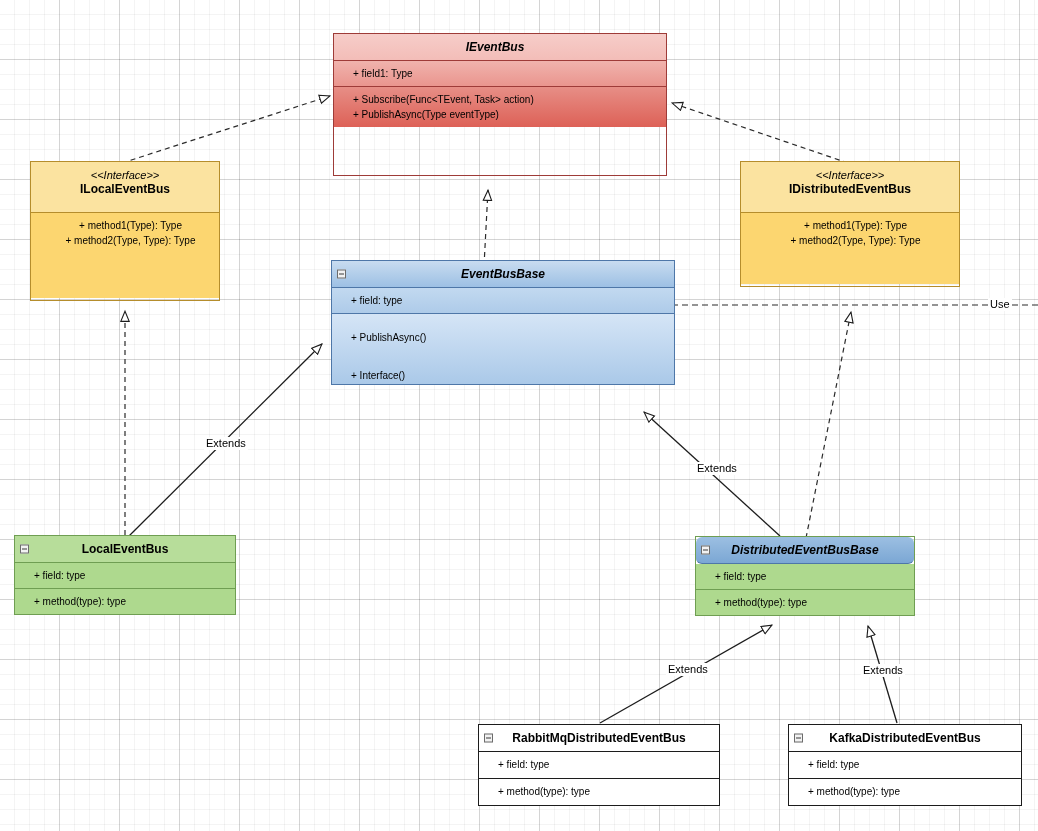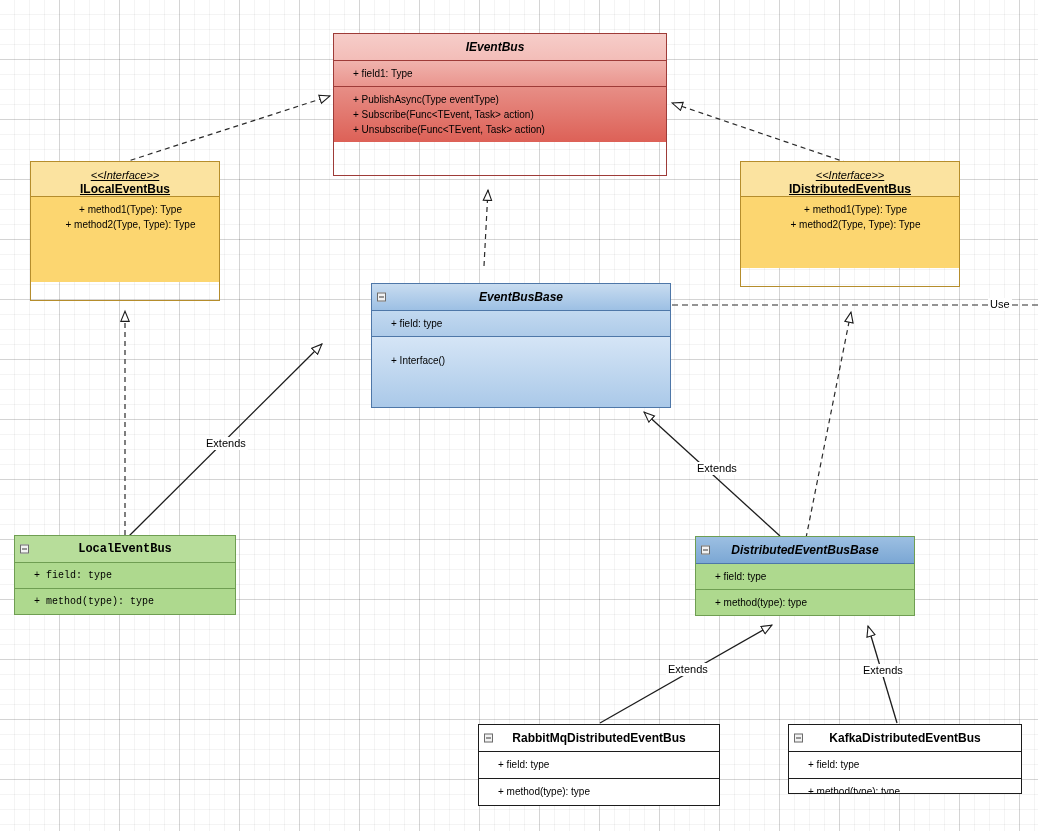--- a/index.html
+++ b/index.html
@@ -97,55 +97,56 @@
   }
   #n-ieventbus .c2{
     background:linear-gradient(to bottom,#e78e86,#dd6157);
   }
 
   
   .n-yellow{border-color:#b58d2c;}
   .n-yellow .hdr{
     background:#fbe3a0;
     border-bottom:1px solid #b58d2c;
-    padding-top:7px;padding-bottom:0;text-decoration:underline;
+    padding-top:7px;padding-bottom:16px;
   }
   .n-yellow .c1{background:#fcd670;text-align:center;}
 
   
   #n-eventbusbase{border-color:#4e77a8;}
   #n-eventbusbase .hdr{
     background:linear-gradient(to bottom,#c8dcf0,#9dc0e4);
     border-bottom:1px solid #4e77a8;
   }
   #n-eventbusbase .c1{
     background:linear-gradient(to bottom,#c2d9f0,#aecbe9);
     border-bottom:1px solid #4e77a8;
   }
   #n-eventbusbase .c2{
     background:linear-gradient(to bottom,#d5e5f6,#a9c8e8);
   }
 
   
-  .n-green{border-color:#6f9e52;font-family:Liberation Mono, monospace;}
+  .n-green{border-color:#6f9e52;}
   .n-green .hdr{
     background:#b7dd9a;
     border-bottom:1px solid #6f9e52;
   }
   .n-green .c1{
     background:#aed98e;
     border-bottom:1px solid #6f9e52;
   }
   .n-green .c2{background:#aed98e;}
 
   
   #n-distbase{border-color:#6f9e52;}
   #n-distbase .hdr{
     background:linear-gradient(to bottom,#9cbfe2,#7ba7d4);
     border-bottom:1px solid #4e77a8;
+    border-radius:6px;
   }
   #n-distbase .c1{
     background:#aed98e;border-bottom:1px solid #6f9e52;
   }
   #n-distbase .c2{background:#aed98e;}
 
   
   .n-white{border-color:#1c1c1c;}
   .n-white .hdr{
     background:#ffffff;
@@ -200,23 +201,22 @@
   <div class="edge-label" style="left:988px;top:298px;">Use</div>
 
   <div class="node" id="n-ieventbus" style="left:333px;top:33px;width:334px;height:143px;">
     <div class="hdr">
       <span class="title">IEventBus</span>
     </div>
     <div class="compart c1">
       <div class="row">+ field1: Type</div>
     </div>
     <div class="compart c2">
+      <div class="row">+ Subscribe(Func&lt;TEvent, Task&gt; action)</div>
       <div class="row">+ PublishAsync(Type eventType)</div>
-      <div class="row">+ Subscribe(Func&lt;TEvent, Task&gt; action)</div>
-      <div class="row">+ Unsubscribe(Func&lt;TEvent, Task&gt; action)</div>
     </div>
   </div>
 
   <div class="node n-yellow" id="n-ilocal" style="left:30px;top:161px;width:190px;height:140px;">
     <div class="hdr">
       <span class="stereo">&lt;&lt;Interface&gt;&gt;</span>
       <span class="title">ILocalEventBus</span>
     </div>
     <div class="compart c1" style="height:85px;">
       <div class="row">+ method1(Type): Type</div>
@@ -228,29 +228,30 @@
     <div class="hdr">
       <span class="stereo">&lt;&lt;Interface&gt;&gt;</span>
       <span class="title">IDistributedEventBus</span>
     </div>
     <div class="compart c1" style="height:71px;">
       <div class="row">+ method1(Type): Type</div>
       <div class="row">+ method2(Type, Type): Type</div>
     </div>
   </div>
 
-  <div class="node" id="n-eventbusbase" style="left:331px;top:283px;width:300px;height:125px;margin-left:40px;">
+  <div class="node" id="n-eventbusbase" style="left:331px;top:260px;width:344px;height:125px;">
     <div class="hdr italic-title">
       <span class="collapse"></span>
       <span class="title">EventBusBase</span>
     </div>
     <div class="compart c1">
       <div class="row">+ field: type</div>
     </div>
     <div class="compart c2" style="height:72px;line-height:38px;">
+      <div class="row">+ PublishAsync()</div>
       <div class="row">+ Interface()</div>
     </div>
   </div>
 
   <div class="node n-green" id="n-localeventbus" style="left:14px;top:535px;width:222px;height:80px;">
     <div class="hdr">
       <span class="collapse"></span>
       <span class="title">LocalEventBus</span>
     </div>
     <div class="compart c1">
@@ -280,21 +281,21 @@
       <span class="title">RabbitMqDistributedEventBus</span>
     </div>
     <div class="compart c1" style="height:27px;">
       <div class="row">+ field: type</div>
     </div>
     <div class="compart c2" style="height:27px;">
       <div class="row">+ method(type): type</div>
     </div>
   </div>
 
-  <div class="node n-white" id="n-kafka" style="left:788px;top:724px;width:234px;height:70px;">
+  <div class="node n-white" id="n-kafka" style="left:788px;top:724px;width:234px;height:82px;">
     <div class="hdr">
       <span class="collapse"></span>
       <span class="title">KafkaDistributedEventBus</span>
     </div>
     <div class="compart c1" style="height:27px;">
       <div class="row">+ field: type</div>
     </div>
     <div class="compart c2" style="height:27px;">
       <div class="row">+ method(type): type</div>
     </div>

